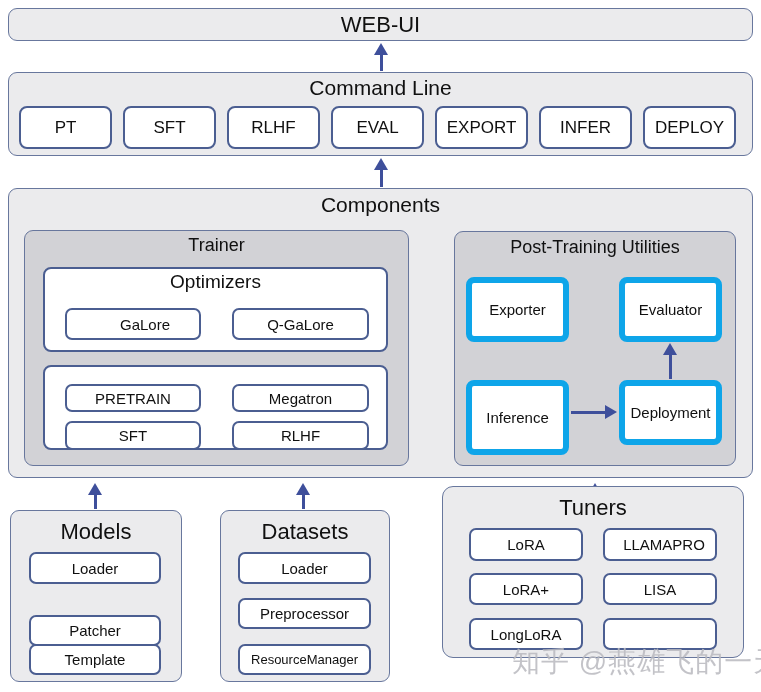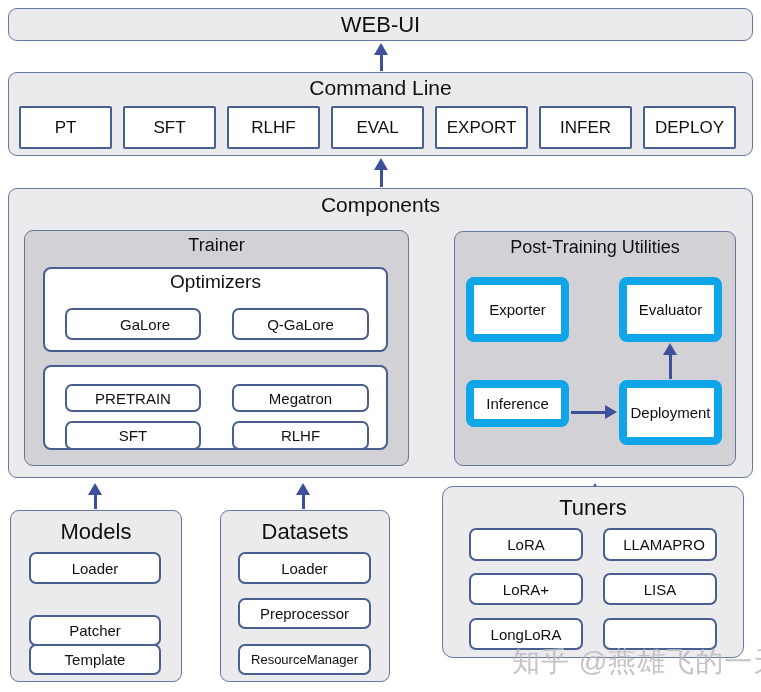--- a/index.html
+++ b/index.html
@@ -18,33 +18,33 @@
   .whitebox {
     position:absolute; background:#ffffff; border:2px solid #4b5e91; border-radius:8px;
     box-sizing:border-box;
   }
   .chip {
     position:absolute; background:#ffffff; border:2px solid #4b5e91; border-radius:7px;
     box-sizing:border-box; display:flex; align-items:center; justify-content:center;
     font-size:15px;
   }
   .card {
-    position:absolute; background:#ffffff; border:8px solid #0ea5e9; border-radius:8px;
+    position:absolute; background:#ffffff; border:6px solid #0ea5e9; border-radius:8px;
     box-sizing:border-box; display:flex; align-items:center; justify-content:center;
     font-size:15px;
   }
   .ctitle { position:absolute; left:0; right:0; text-align:center; }
 
   
   .webui { left:8px; top:8px; width:745px; height:33px; display:flex; align-items:center; justify-content:center; font-size:22px; }
   .cmdline { left:8px; top:72px; width:745px; height:84px; }
   .cmd-title { top:3px; font-size:21px; }
   .cmd-row { position:absolute; left:10px; top:33px; width:717px; height:43px; display:flex; justify-content:space-between; }
   .cmd-btn {
-    width:93px; height:43px; background:#fff; border:2px solid #4b5e91; border-radius:2px;
+    width:93px; height:43px; background:#fff; border:2px solid #4b5e91; border-radius:8px;
     box-sizing:border-box; display:flex; align-items:center; justify-content:center; font-size:17px;
   }
 
   
   .components { left:8px; top:188px; width:745px; height:290px; }
   .components-title { top:4px; font-size:21px; }
   .trainer { left:15px; top:41px; width:385px; height:236px; }
   .trainer-title { top:4px; font-size:18px; }
   .optimizers { left:18px; top:36px; width:345px; height:85px; }
   .optimizers-title { top:2px; font-size:19px; }
@@ -121,21 +121,21 @@
         <div class="chip" style="left:20px; top:54px; width:136px; height:29px;">SFT</div>
         <div class="chip" style="left:187px; top:54px; width:137px; height:29px;">RLHF</div>
       </div>
     </div>
 
     <div class="subpanel ptu">
       <div class="ctitle ptu-title">Post-Training Utilities</div>
 
       <div class="card" style="left:11px; top:45px; width:103px; height:65px;">Exporter</div>
       <div class="card" style="left:164px; top:45px; width:103px; height:65px;">Evaluator</div>
-      <div class="card" style="left:11px; top:148px; width:103px; height:47px;">Inference</div>
+      <div class="card" style="left:11px; top:148px; width:103px; height:75px;">Inference</div>
       <div class="card" style="left:164px; top:148px; width:103px; height:65px;">Deployment</div>
 
       <div class="arrow-h" style="left:116px; top:173px; width:46px;">
         <div class="stem"></div>
         <div class="head"></div>
       </div>
 
       <div class="arrow-v" style="left:208px; top:111px; height:36px;">
         <div class="head"></div>
         <div class="stem"></div>

